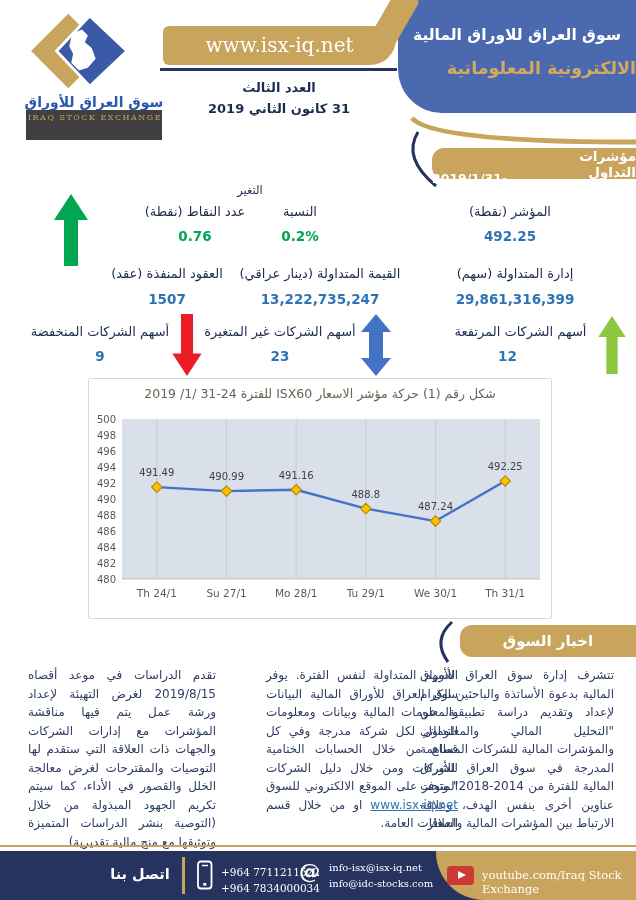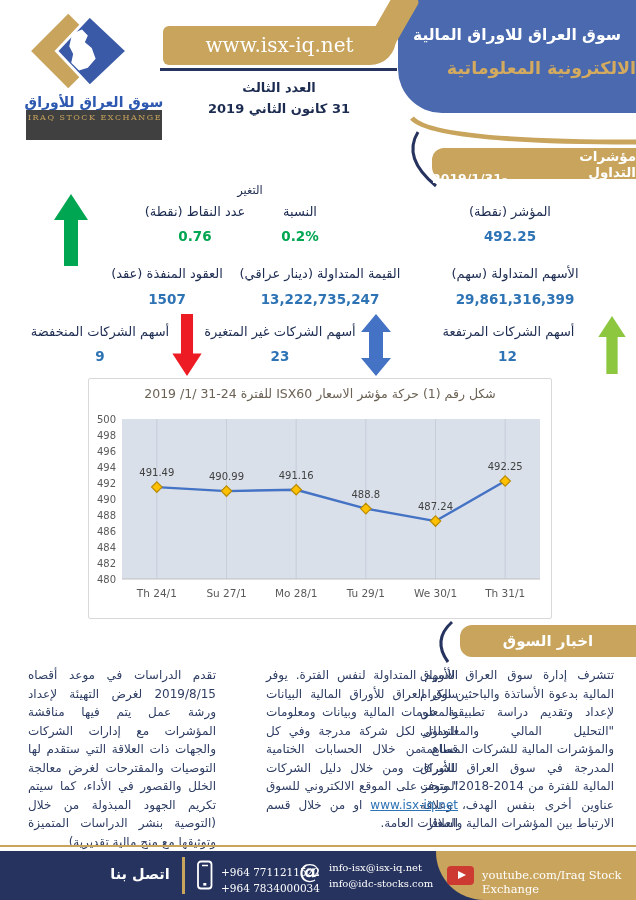--- a/index.html
+++ b/index.html
@@ -94,28 +94,28 @@
   <div class="abs lbl" style="left:430px;top:204px;width:160px">المؤشر (نقطة)</div>
   <div class="abs val val-blue" style="left:430px;top:228px;width:160px">492.25</div>
   <div class="abs lbl" style="left:250px;top:204px;width:100px">النسبة</div>
   <div class="abs val val-green" style="left:250px;top:228px;width:100px">0.2%</div>
   <div class="abs lbl" style="left:110px;top:204px;width:170px">عدد النقاط (نقطة)</div>
   <div class="abs val val-green" style="left:110px;top:228px;width:170px">0.76</div>
   <svg class="abs decor" style="left:52px;top:194px" width="38" height="72" viewBox="0 0 34 72">
     <polygon points="17,0 34,26 24,26 24,72 10,72 10,26 0,26" fill="#00a651"></polygon>
   </svg>
 
-  <div class="abs lbl" style="left:420px;top:266px;width:190px">الأسهم المتداولة (سهم)</div>
+  <div class="abs lbl" style="left:420px;top:266px;width:190px">إدارة المتداولة (سهم)</div>
   <div class="abs val val-blue" style="left:420px;top:291px;width:190px">29,861,316,399</div>
   <div class="abs lbl" style="left:230px;top:266px;width:180px">القيمة المتداولة (دينار عراقي)</div>
   <div class="abs val val-blue" style="left:230px;top:291px;width:180px">13,222,735,247</div>
   <div class="abs lbl" style="left:72px;top:266px;width:190px">العقود المنفذة (عقد)</div>
   <div class="abs val val-blue" style="left:72px;top:291px;width:190px">1507</div>
 
-  <div class="abs lbl" style="left:426px;top:324px;width:165px">أسهم الشركات المرتفعة</div>
+  <div class="abs lbl" style="left:438px;top:324px;width:165px">أسهم الشركات المرتفعة</div>
   <div class="abs val val-blue" style="left:425px;top:348px;width:165px">12</div>
   <svg class="abs decor" style="left:596px;top:316px" width="32" height="58" viewBox="0 0 34 72">
     <polygon points="17,0 34,26 24,26 24,72 10,72 10,26 0,26" fill="#8dc63f"></polygon>
   </svg>
   <div class="abs lbl" style="left:200px;top:324px;width:160px">أسهم الشركات غير المتغيرة</div>
   <div class="abs val val-blue" style="left:200px;top:348px;width:160px">23</div>
   <svg class="abs decor" style="left:361px;top:314px" width="30" height="62" viewBox="0 0 30 62">
     <polygon points="15,0 30,18 22,18 22,44 30,44 15,62 0,44 8,44 8,18 0,18" fill="#4472c4"></polygon>
   </svg>
   <div class="abs lbl" style="left:25px;top:324px;width:150px">أسهم الشركات المنخفضة</div>

